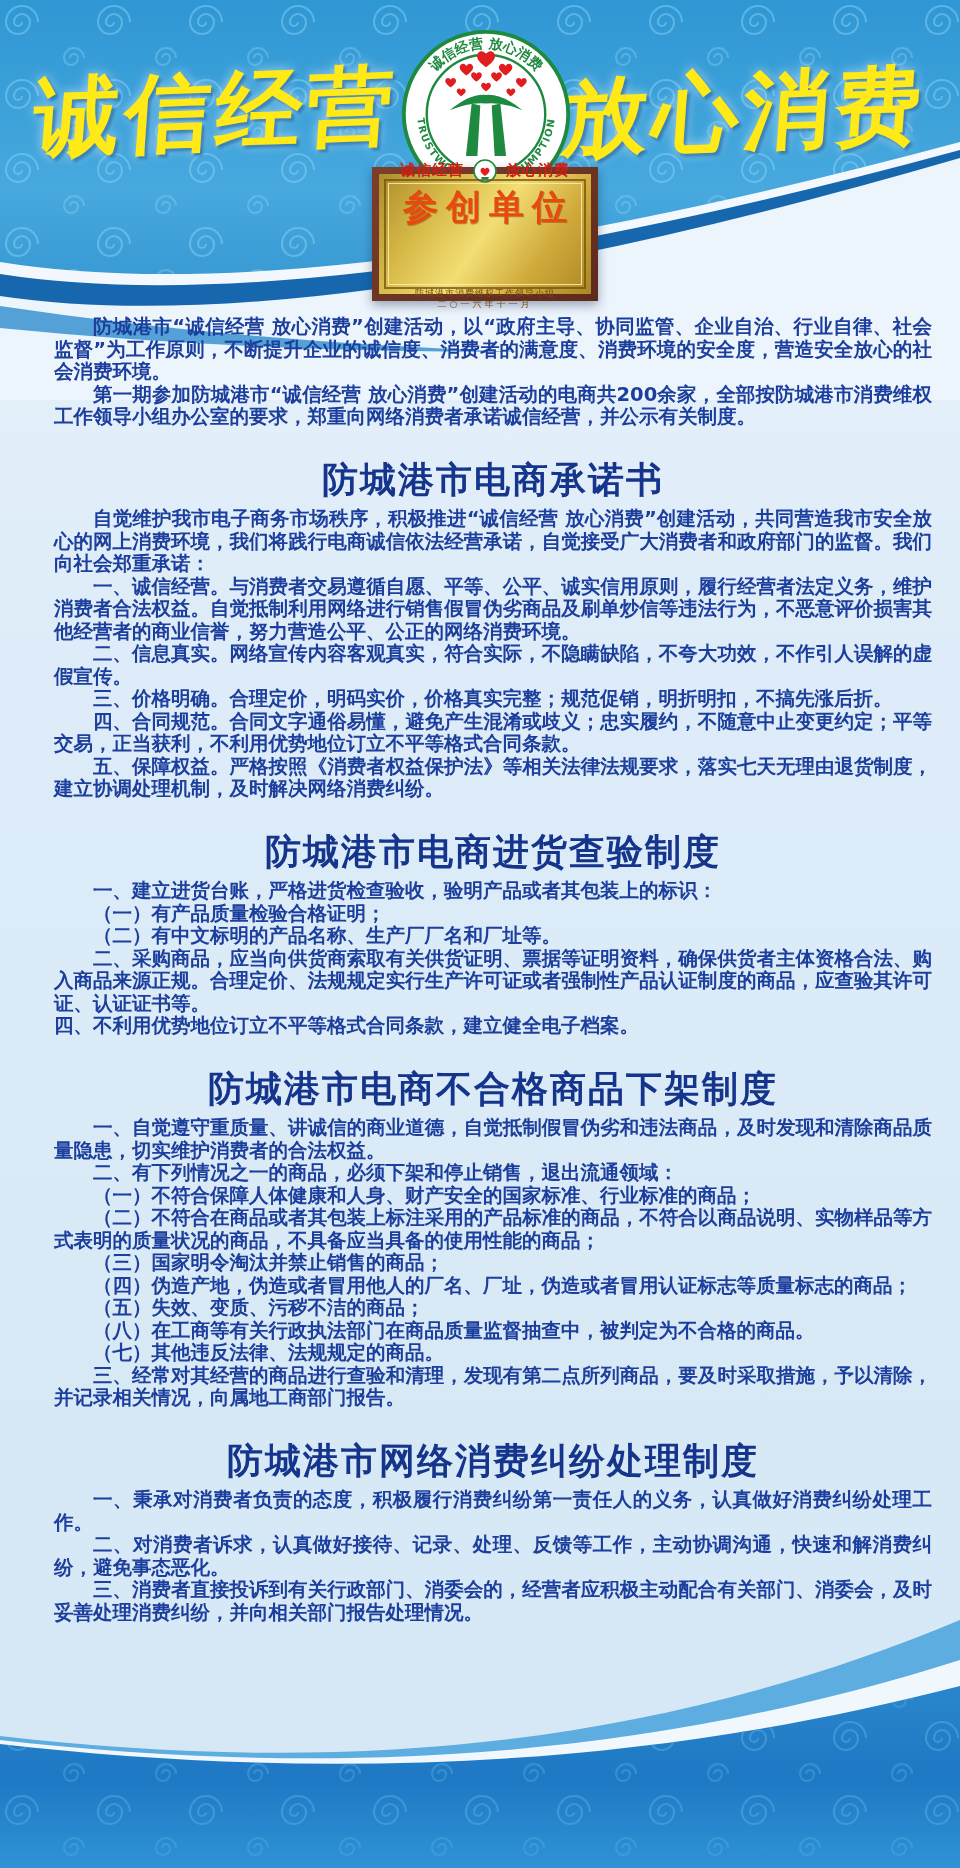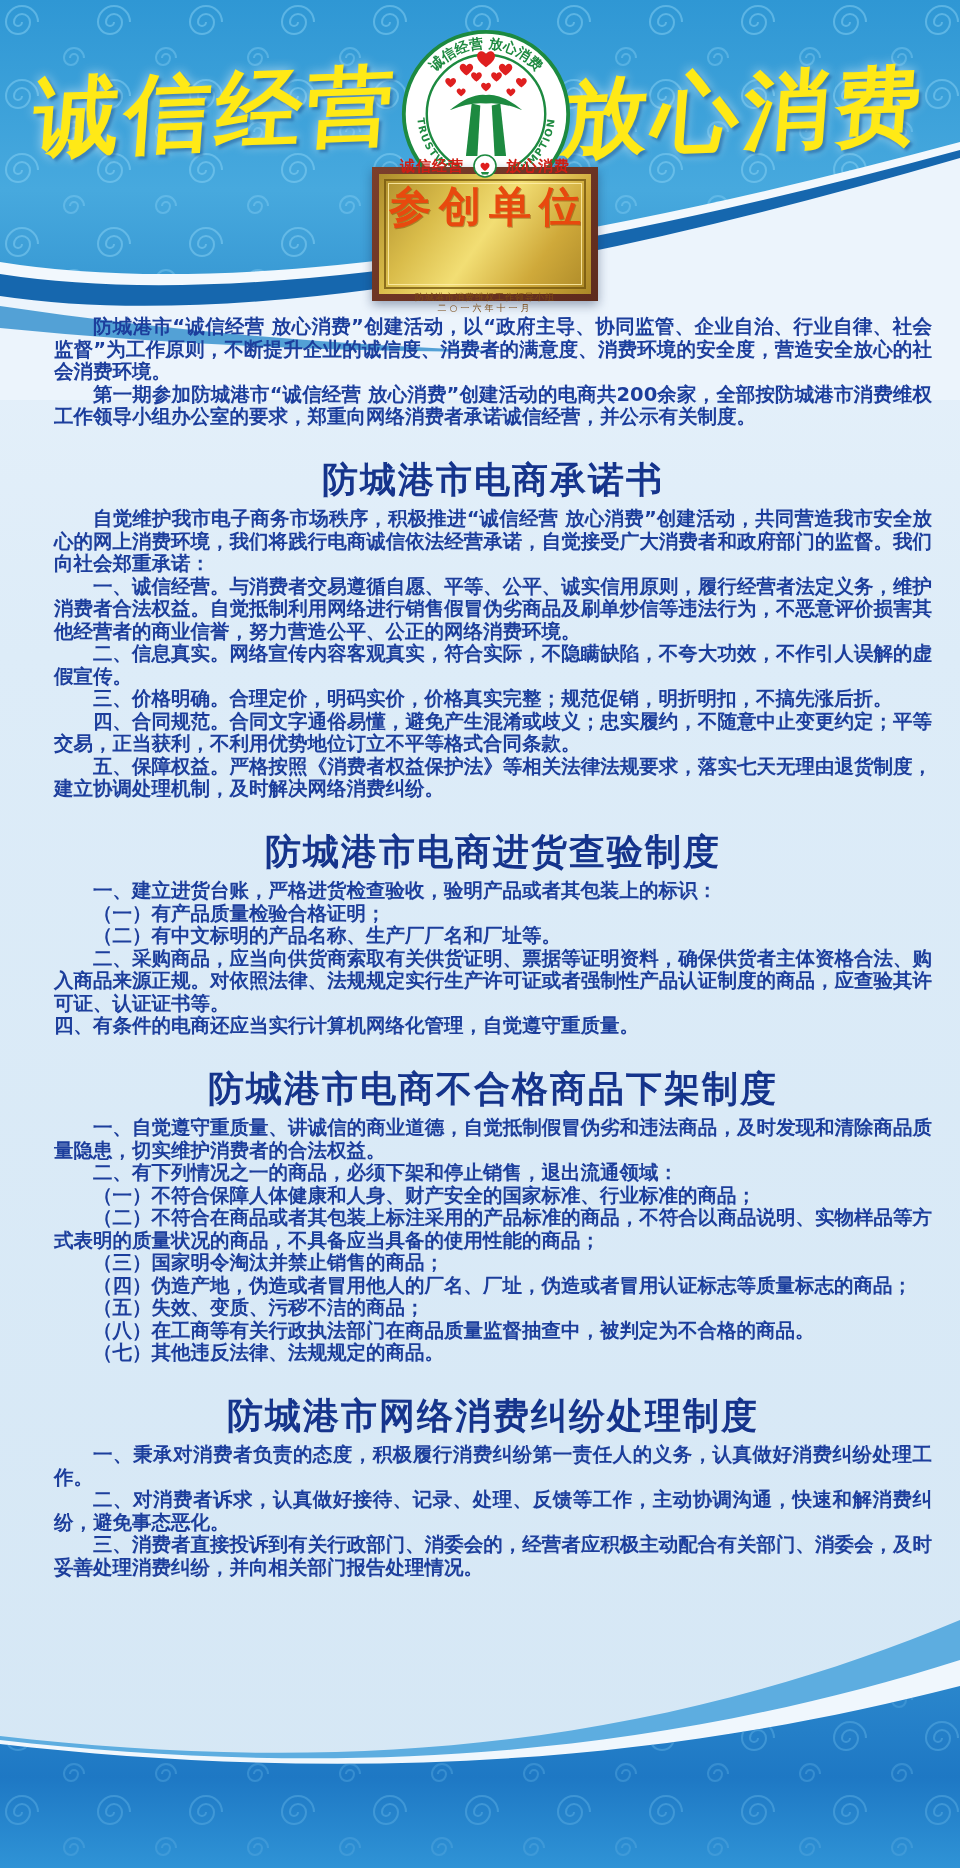--- a/index.html
+++ b/index.html
@@ -30,21 +30,21 @@
   }
   .plaque-face {
     width:100%; height:100%; position:relative; box-sizing:border-box;
     background:linear-gradient(125deg,#ad8c2b 0%,#d9bc4a 28%,#f2de74 50%,#cfa93a 75%,#ab8827 100%);
     display:flex; flex-direction:column; align-items:center; justify-content:center;
   }
   .plaque-border { position:absolute; inset:5px; border:2px solid rgba(112,82,12,.75);
     outline:1px solid rgba(255,238,170,.85); outline-offset:-5px; pointer-events:none; }
   .plaque-row1 { display:flex; align-items:center; gap:9px;
     font-size:15px; font-weight:bold; color:#cf1e14; letter-spacing:1px; }
-  .plaque-main { font-size:42px; font-weight:bold; color:#e8490e; letter-spacing:8px;
+  .plaque-main { font-size:35px; font-weight:bold; color:#e8490e; letter-spacing:8px;
     text-indent:8px; margin:1px 0 9px; text-shadow:1px 1px 0 rgba(122,62,4,.45); }
   .plaque-issuer { font-size:9px; color:#7a4a14; letter-spacing:1px; line-height:11px;margin-top:48px; }
   .plaque-date { font-size:9px; color:#7a4a14; letter-spacing:3px; line-height:11px; }
 
   .content {
     position:absolute; left:12px; top:300px; width:100%; box-sizing:border-box;
     padding:16px 40px 0 42px; color:#1c3e9c; font-size:19.5px;
     line-height:22.5px; font-weight:bold; z-index:3;
   }
   .para { margin:0; text-indent:2em; text-align:justify; }
@@ -153,35 +153,36 @@
       <p class="para">三、价格明确。合理定价，明码实价，价格真实完整；规范促销，明折明扣，不搞先涨后折。</p>
       <p class="para">四、合同规范。合同文字通俗易懂，避免产生混淆或歧义；忠实履约，不随意中止变更约定；平等交易，正当获利，不利用优势地位订立不平等格式合同条款。</p>
       <p class="para">五、保障权益。严格按照《消费者权益保护法》等相关法律法规要求，落实七天无理由退货制度，建立协调处理机制，及时解决网络消费纠纷。</p>
     </section>
 
     <section>
       <h2 class="sec-heading">防城港市电商进货查验制度</h2>
       <p class="para">一、建立进货台账，严格进货检查验收，验明产品或者其包装上的标识：</p>
       <p class="para">（一）有产品质量检验合格证明；</p>
       <p class="para">（二）有中文标明的产品名称、生产厂厂名和厂址等。</p>
-      <p class="para">二、采购商品，应当向供货商索取有关供货证明、票据等证明资料，确保供货者主体资格合法、购入商品来源正规。对依照法律、法规规定实行生产许可证或者强制性产品认证制度的商品，应查验其许可证、认证证书等。</p>
-      <p class="para noindent">四、有条件的电商还应当实行计算机网络化管理，自觉遵守重质量。</p>
+      <p class="para">二、采购商品，应当向供货商索取有关供货证明、票据等证明资料，确保供货者主体资格合法、购入商品来源正规。合理定价、法规规定实行生产许可证或者强制性产品认证制度的商品，应查验其许可证、认证证书等。</p>
+      <p class="para noindent">四、不利用优势地位订立不平等格式合同条款，建立健全电子档案。</p>
     </section>
 
     <section>
       <h2 class="sec-heading">防城港市电商不合格商品下架制度</h2>
       <p class="para">一、自觉遵守重质量、讲诚信的商业道德，自觉抵制假冒伪劣和违法商品，及时发现和清除商品质量隐患，切实维护消费者的合法权益。</p>
       <p class="para">二、有下列情况之一的商品，必须下架和停止销售，退出流通领域：</p>
       <p class="para">（一）不符合保障人体健康和人身、财产安全的国家标准、行业标准的商品；</p>
       <p class="para">（二）不符合在商品或者其包装上标注采用的产品标准的商品，不符合以商品说明、实物样品等方式表明的质量状况的商品，不具备应当具备的使用性能的商品；</p>
       <p class="para">（三）国家明令淘汰并禁止销售的商品；</p>
       <p class="para">（四）伪造产地，伪造或者冒用他人的厂名、厂址，伪造或者冒用认证标志等质量标志的商品；</p>
       <p class="para">（五）失效、变质、污秽不洁的商品；</p>
       <p class="para">（八）在工商等有关行政执法部门在商品质量监督抽查中，被判定为不合格的商品。</p>
       <p class="para">（七）其他违反法律、法规规定的商品。</p>
+      <p class="para">三、经常对其经营的商品进行查验和清理，发现有第二点所列商品，要及时采取措施，予以清除，并记录相关情况，向属地工商部门报告。</p>
     </section>
 
     <section>
       <h2 class="sec-heading">防城港市网络消费纠纷处理制度</h2>
       <p class="para">一、秉承对消费者负责的态度，积极履行消费纠纷第一责任人的义务，认真做好消费纠纷处理工作。</p>
       <p class="para">二、对消费者诉求，认真做好接待、记录、处理、反馈等工作，主动协调沟通，快速和解消费纠纷，避免事态恶化。</p>
       <p class="para">三、消费者直接投诉到有关行政部门、消委会的，经营者应积极主动配合有关部门、消委会，及时妥善处理消费纠纷，并向相关部门报告处理情况。</p>
     </section>
   </div>
 

